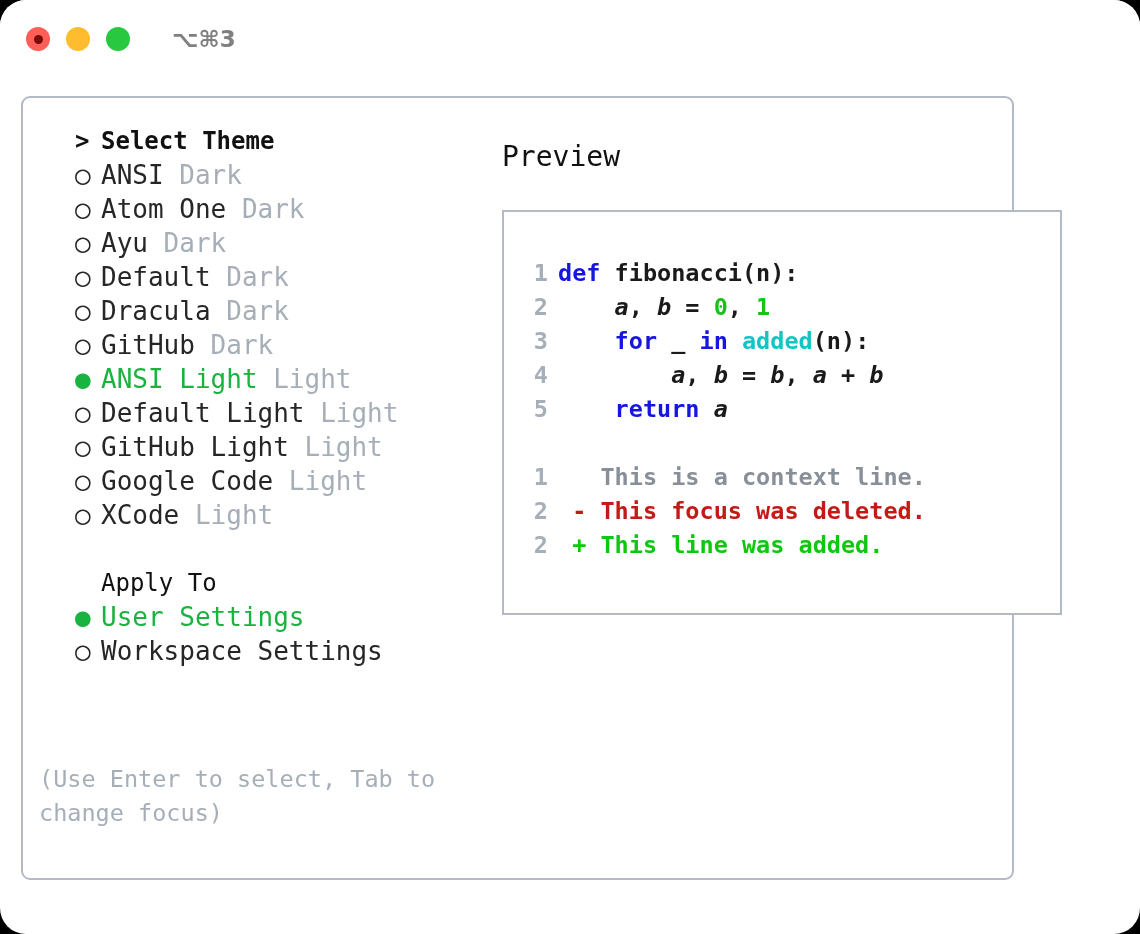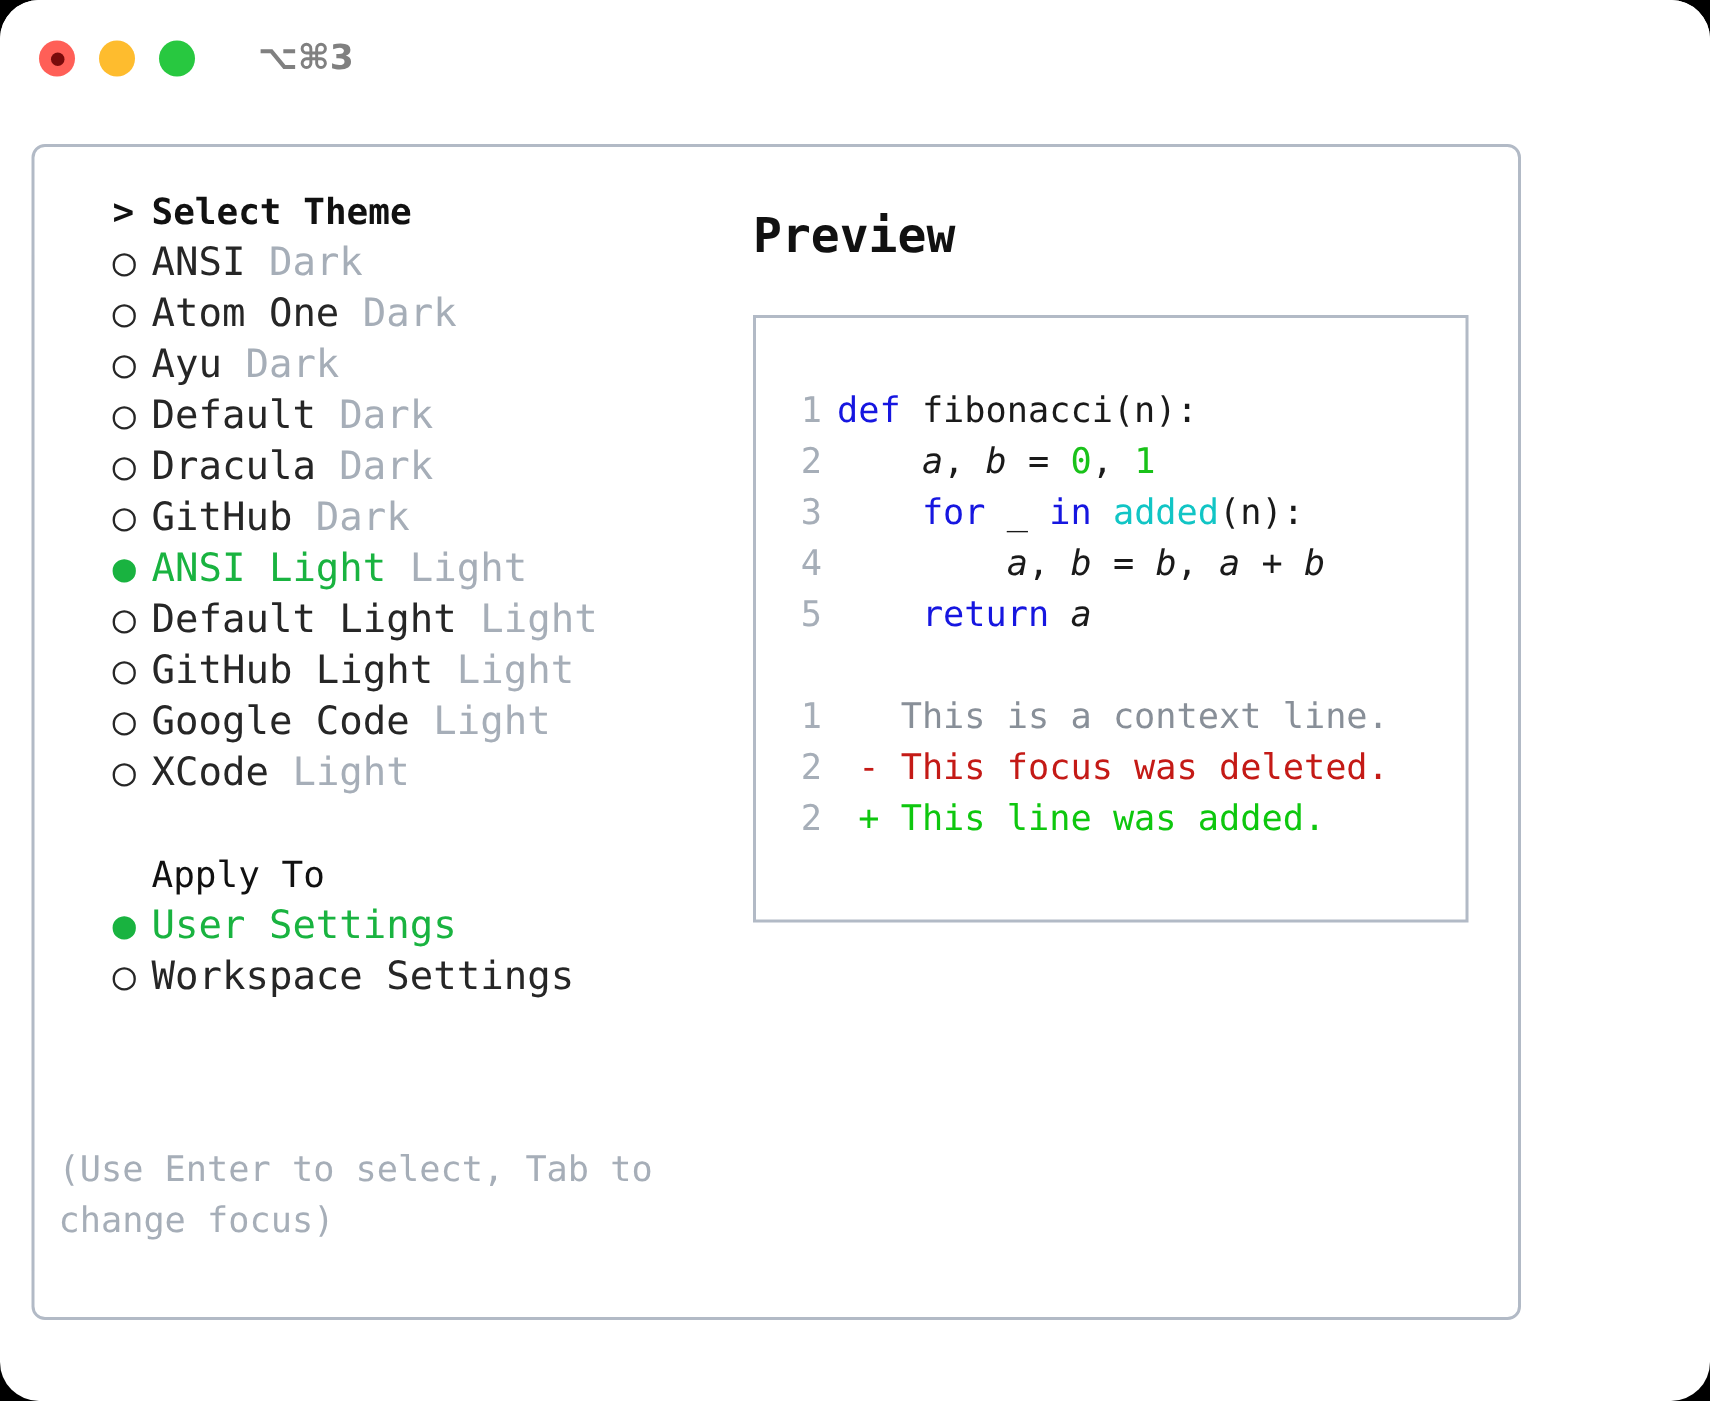--- a/index.html
+++ b/index.html
@@ -105,32 +105,33 @@
     color: #a6aeb8;
   }
 
   
   #right-pane {
     position: absolute;
     left: 479px; top: 42px;
     width: 490px;
   }
   #preview-title {
-    font-size: 32px;
-    font-weight: bold;
+    font-size: 28px;
+    font-weight: normal;
     color: #111111;
     line-height: 34px;
   }
   #preview-box {
     margin-top: 36px;
-    width: 477px;
+    width: 560px;
     height: 405px;
     border: 2px solid #b2bac6;
     background: #ffffff;
     padding: 44px 0 0 16px;
+    font-weight: bold;
   }
   .code-line {
     height: 34px;
     line-height: 34px;
     font-size: 23.5px;
     white-space: pre;
     color: #1a1a1a;
   }
   .ln {
     display: inline-block;

